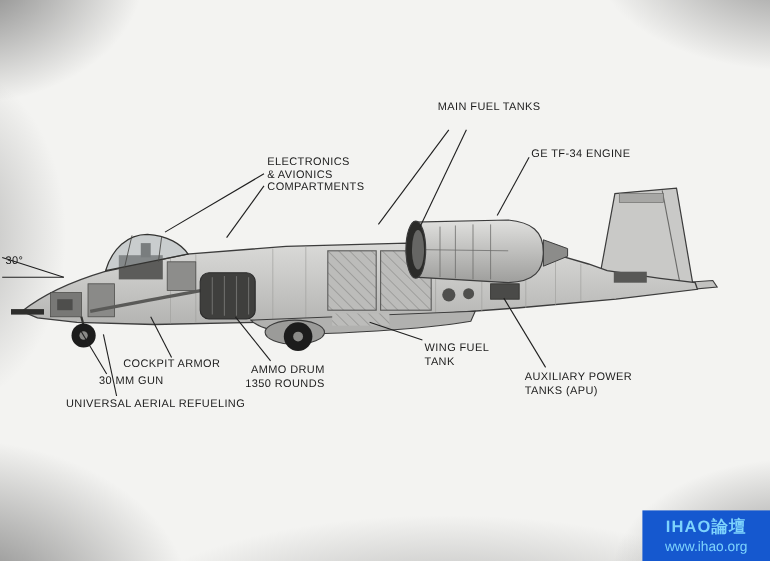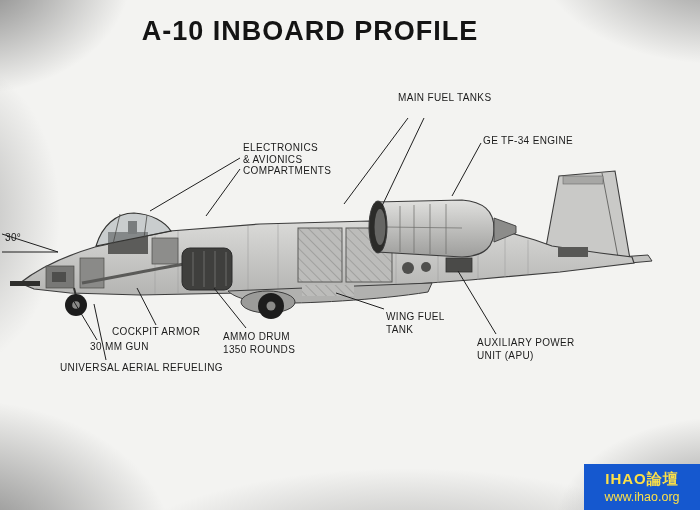--- a/index.html
+++ b/index.html
@@ -23,21 +23,21 @@
     position:absolute;font-size:10px;line-height:12px;letter-spacing:.35px;
     color:#1b1b1b;white-space:nowrap;
   }
   .label .ln{display:block;}
   .lh11 .ln{line-height:11.5px;}
   .lh13 .ln{line-height:13px;}
   .art{position:absolute;left:0;top:0;}
   .watermark{
     position:absolute;right:0;bottom:0;width:116px;height:46px;
     display:flex;flex-direction:column;align-items:center;justify-content:center;
-    color:#fde047;gap:1px;
+    color:#7dd3fc;gap:1px;
   }
   .watermark .name{font-size:15px;font-weight:bold;letter-spacing:1px;}
   .watermark .url{font-size:12.5px;}
 </style>
 </head>
 <body>
 
 <div class="stage">
 
   <svg class="art" width="700" height="510" viewBox="0 0 700 510">
@@ -171,51 +171,50 @@
       <line x1="58" y1="252" x2="2" y2="234"></line>
       <line x1="156" y1="325" x2="137" y2="288"></line>
       <line x1="97" y1="340" x2="73" y2="300"></line>
       <line x1="106" y1="360" x2="94" y2="304"></line>
       <line x1="246" y1="328" x2="214" y2="288"></line>
       <line x1="384" y1="309" x2="336" y2="293"></line>
       <line x1="496" y1="334" x2="458" y2="271"></line>
     </g>
   </svg>
 
-  <div class="title">A-10 INBOARD PROFILE</div>
 
   <div class="label" style="left:398px;top:92px;">MAIN FUEL TANKS</div>
 
   <div class="label" style="left:483px;top:135px;text-align:right;">GE TF-34 ENGINE</div>
 
   <div class="label lh11" style="left:243px;top:142px;">
     <span class="ln">ELECTRONICS</span>
     <span class="ln">&amp; AVIONICS</span>
     <span class="ln">COMPARTMENTS</span>
   </div>
 
   <div class="label" style="left:5px;top:232px;">30°</div>
 
   <div class="label" style="left:112px;top:326px;">COCKPIT ARMOR</div>
 
   <div class="label" style="left:90px;top:341px;">30 MM GUN</div>
 
-  <div class="label lh13" style="left:223px;top:330px;">
+  <div class="label lh13" style="left:223px;top:330px;text-align:right;">
     <span class="ln">AMMO DRUM</span>
     <span class="ln">1350 ROUNDS</span>
   </div>
 
   <div class="label lh13" style="left:386px;top:310px;">
     <span class="ln">WING FUEL</span>
     <span class="ln">TANK</span>
   </div>
 
   <div class="label lh13" style="left:477px;top:336px;">
     <span class="ln">AUXILIARY POWER</span>
-    <span class="ln">UNIT (APU)</span>
+    <span class="ln">TANKS (APU)</span>
   </div>
 
   <div class="label lh13" style="left:60px;top:361px;">
     <span class="ln">UNIVERSAL AERIAL REFUELING</span>
   </div>
 
   <div class="watermark" style="background: rgb(21, 88, 207);">
     <span class="name">IHAO論壇</span>
     <span class="url">www.ihao.org</span>
   </div>

